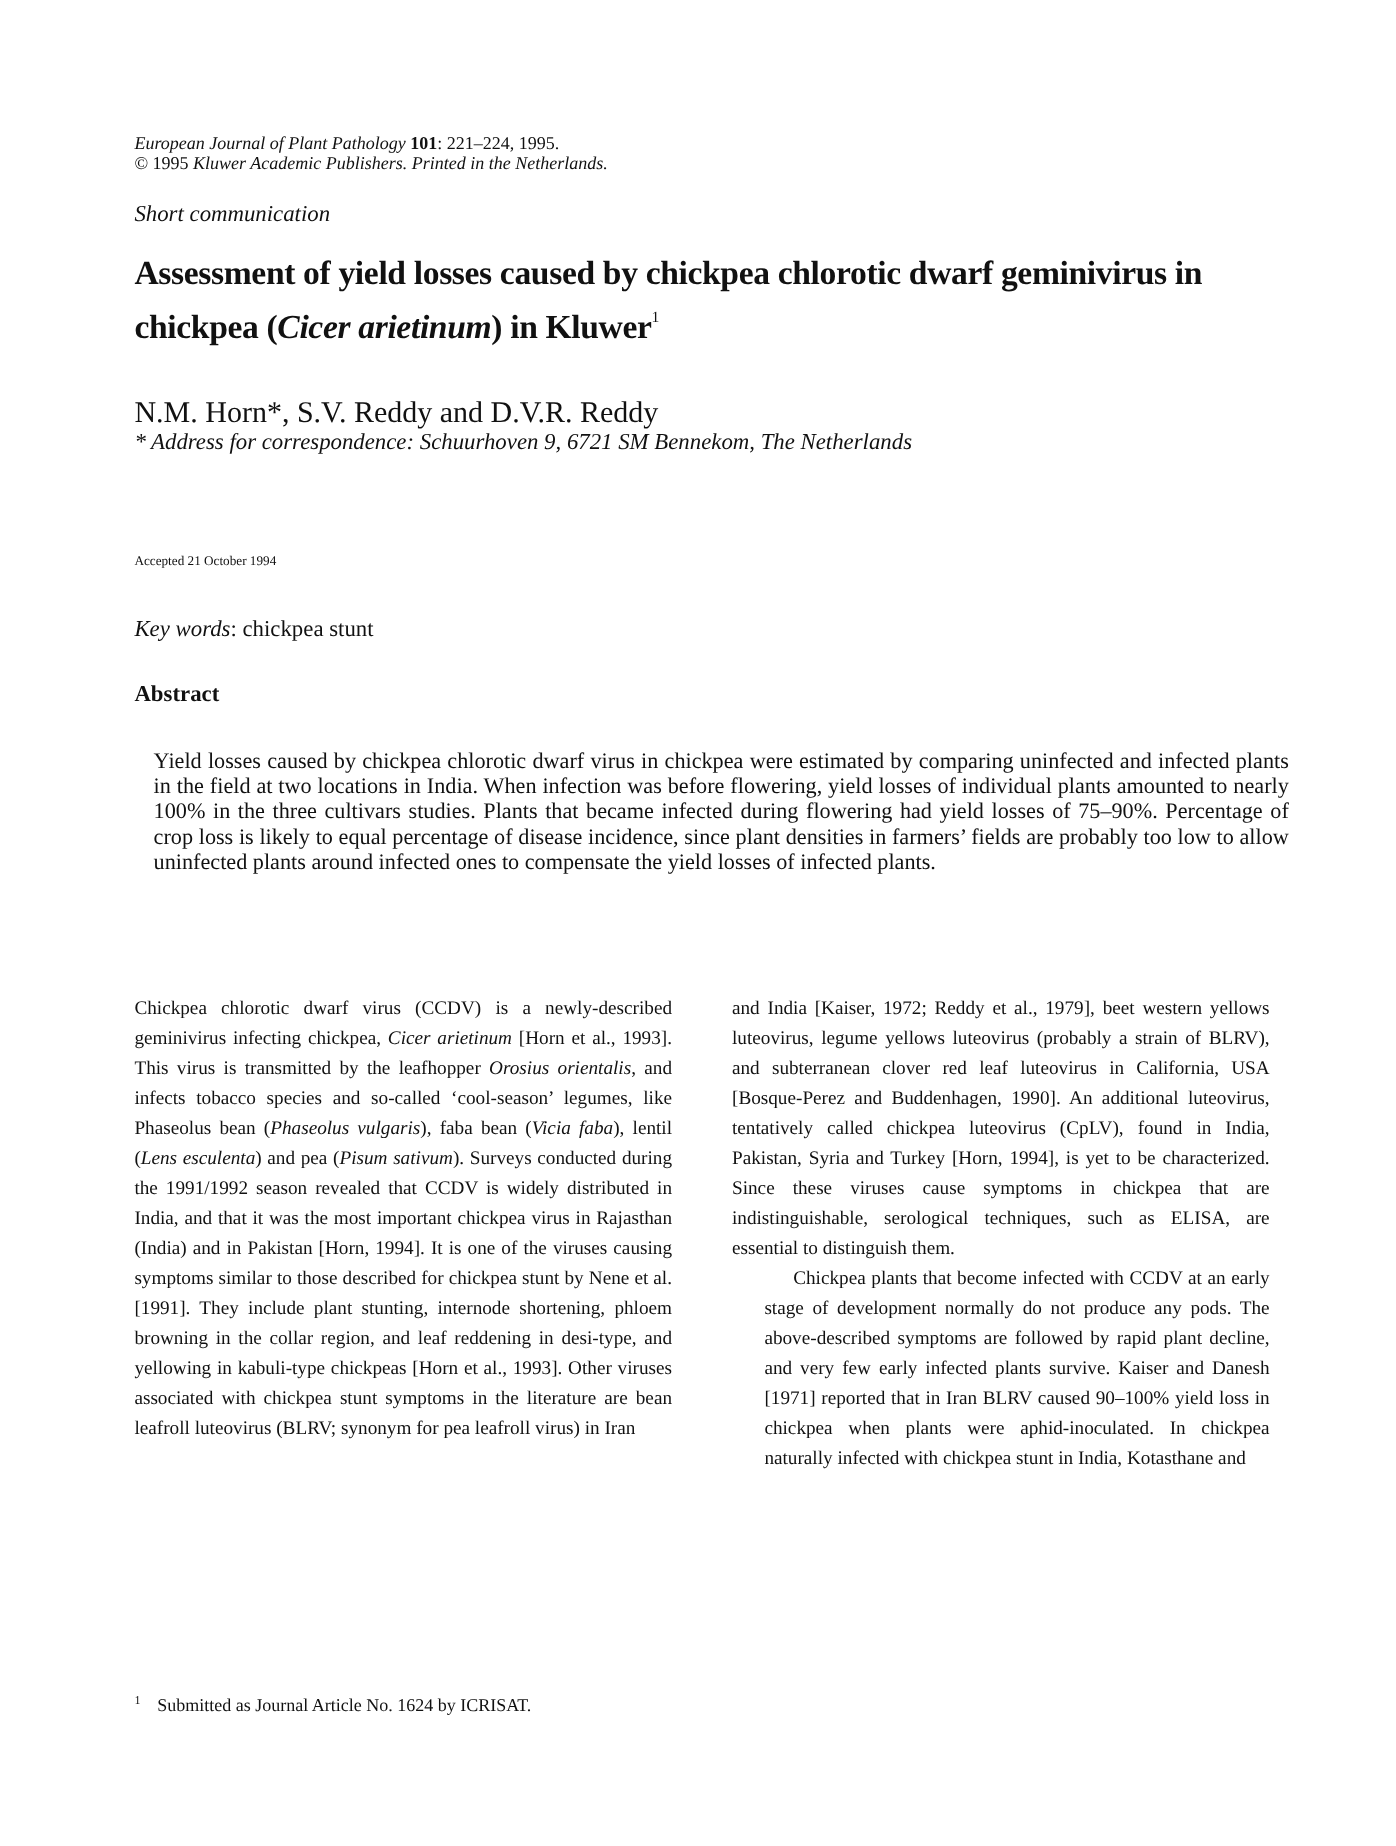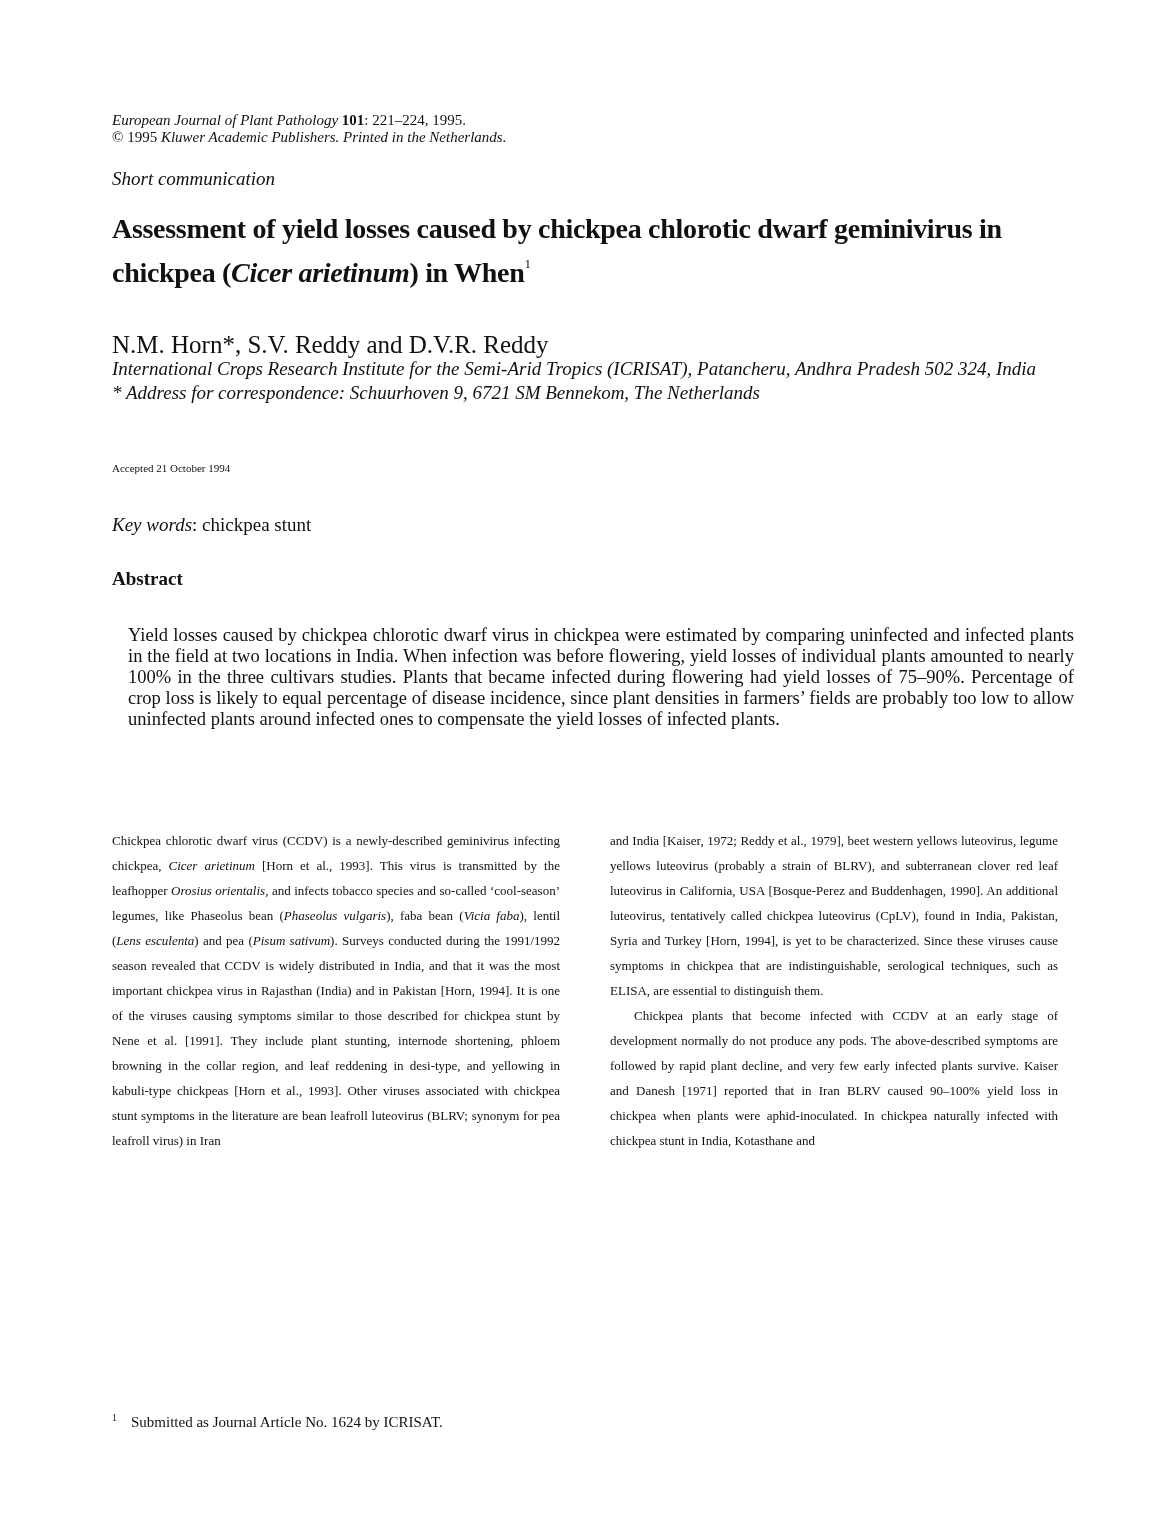--- a/index.html
+++ b/index.html
@@ -13,43 +13,42 @@
   .section-type { left: 112px; top: 168px; font-size: 19px; font-style: italic; }
   .title { left: 112px; top: 211px; width: 900px; font-size: 28px; line-height: 35px; font-weight: bold;
            font-family: "Liberation Serif", serif; letter-spacing: -0.3px; }
   .title sup { font-size: 13px; font-weight: normal; vertical-align: 14px; }
   .authors { left: 112px; top: 333px; font-size: 25px; line-height: 24px; }
   .affil { left: 112px; top: 357px; width: 960px; font-size: 19px; line-height: 24px; font-style: italic; }
   .accepted { left: 112px; top: 462px; font-size: 11px; }
   .keywords { left: 112px; top: 514px; font-size: 19px; }
   .abstract-h { left: 112px; top: 568px; font-size: 19px; font-weight: bold; }
   .abstract { left: 128px; top: 625px; width: 946px; font-size: 18.5px; line-height: 21px; text-align: justify; }
-  .col { top: 828px; width: 448px; font-size: 13px; line-height: 25px; text-align: justify; hyphens: none; }
+  .col { top: 828px; width: 448px; font-size: 16px; line-height: 25px; text-align: justify; hyphens: none; }
   .col-left { left: 112px; }
   .col-right { left: 610px; }
   .col p { margin: 0; }
-  .col p.indent { text-indent: 24px; }
+  .col p.indent { text-indent: 24px; margin-left: 27px; }
   .footnote { left: 112px; top: 1412px; font-size: 15px; }
   .footnote sup { font-size: 10px; margin-right: 14px; }
 </style>
 </head>
 <body>
 
 <div class="abs journal">
   <div><i>European Journal of Plant Pathology</i> <b>101</b><span>: 221–224, 1995.</span></div>
   <div><span>© 1995</span> <i>Kluwer Academic Publishers. Printed in the Netherlands.</i></div>
 </div>
 
 <div class="abs section-type">Short communication</div>
 
-<h1 class="abs title" style="margin:0"><span>Assessment of yield losses caused by chickpea chlorotic dwarf geminivirus in chickpea (</span><i>Cicer arietinum</i><span>) in When</span><sup>1</sup></h1>
+<h1 class="abs title" style="margin:0"><span>Assessment of yield losses caused by chickpea chlorotic dwarf geminivirus in chickpea (</span><i>Cicer arietinum</i><span>) in Kluwer</span><sup>1</sup></h1>
 
 <div class="abs authors">N.M. Horn*, S.V. Reddy and D.V.R. Reddy</div>
 <div class="abs affil">
-  <div>International Crops Research Institute for the Semi-Arid Tropics (ICRISAT), Patancheru, Andhra Pradesh 502 324, India</div>
   <div>* Address for correspondence: Schuurhoven 9, 6721 SM Bennekom, The Netherlands</div>
 </div>
 
 <div class="abs accepted">Accepted 21 October 1994</div>
 
 <div class="abs keywords"><i>Key words</i><span>: chickpea stunt</span></div>
 
 <div class="abs abstract-h">Abstract</div>
 <div class="abs abstract">Yield losses caused by chickpea chlorotic dwarf virus in chickpea were estimated by comparing uninfected and infected plants in the field at two locations in India. When infection was before flowering, yield losses of individual plants amounted to nearly 100% in the three cultivars studies. Plants that became infected during flowering had yield losses of 75–90%. Percentage of crop loss is likely to equal percentage of disease incidence, since plant densities in farmers’ fields are probably too low to allow uninfected plants around infected ones to compensate the yield losses of infected plants.</div>
 

